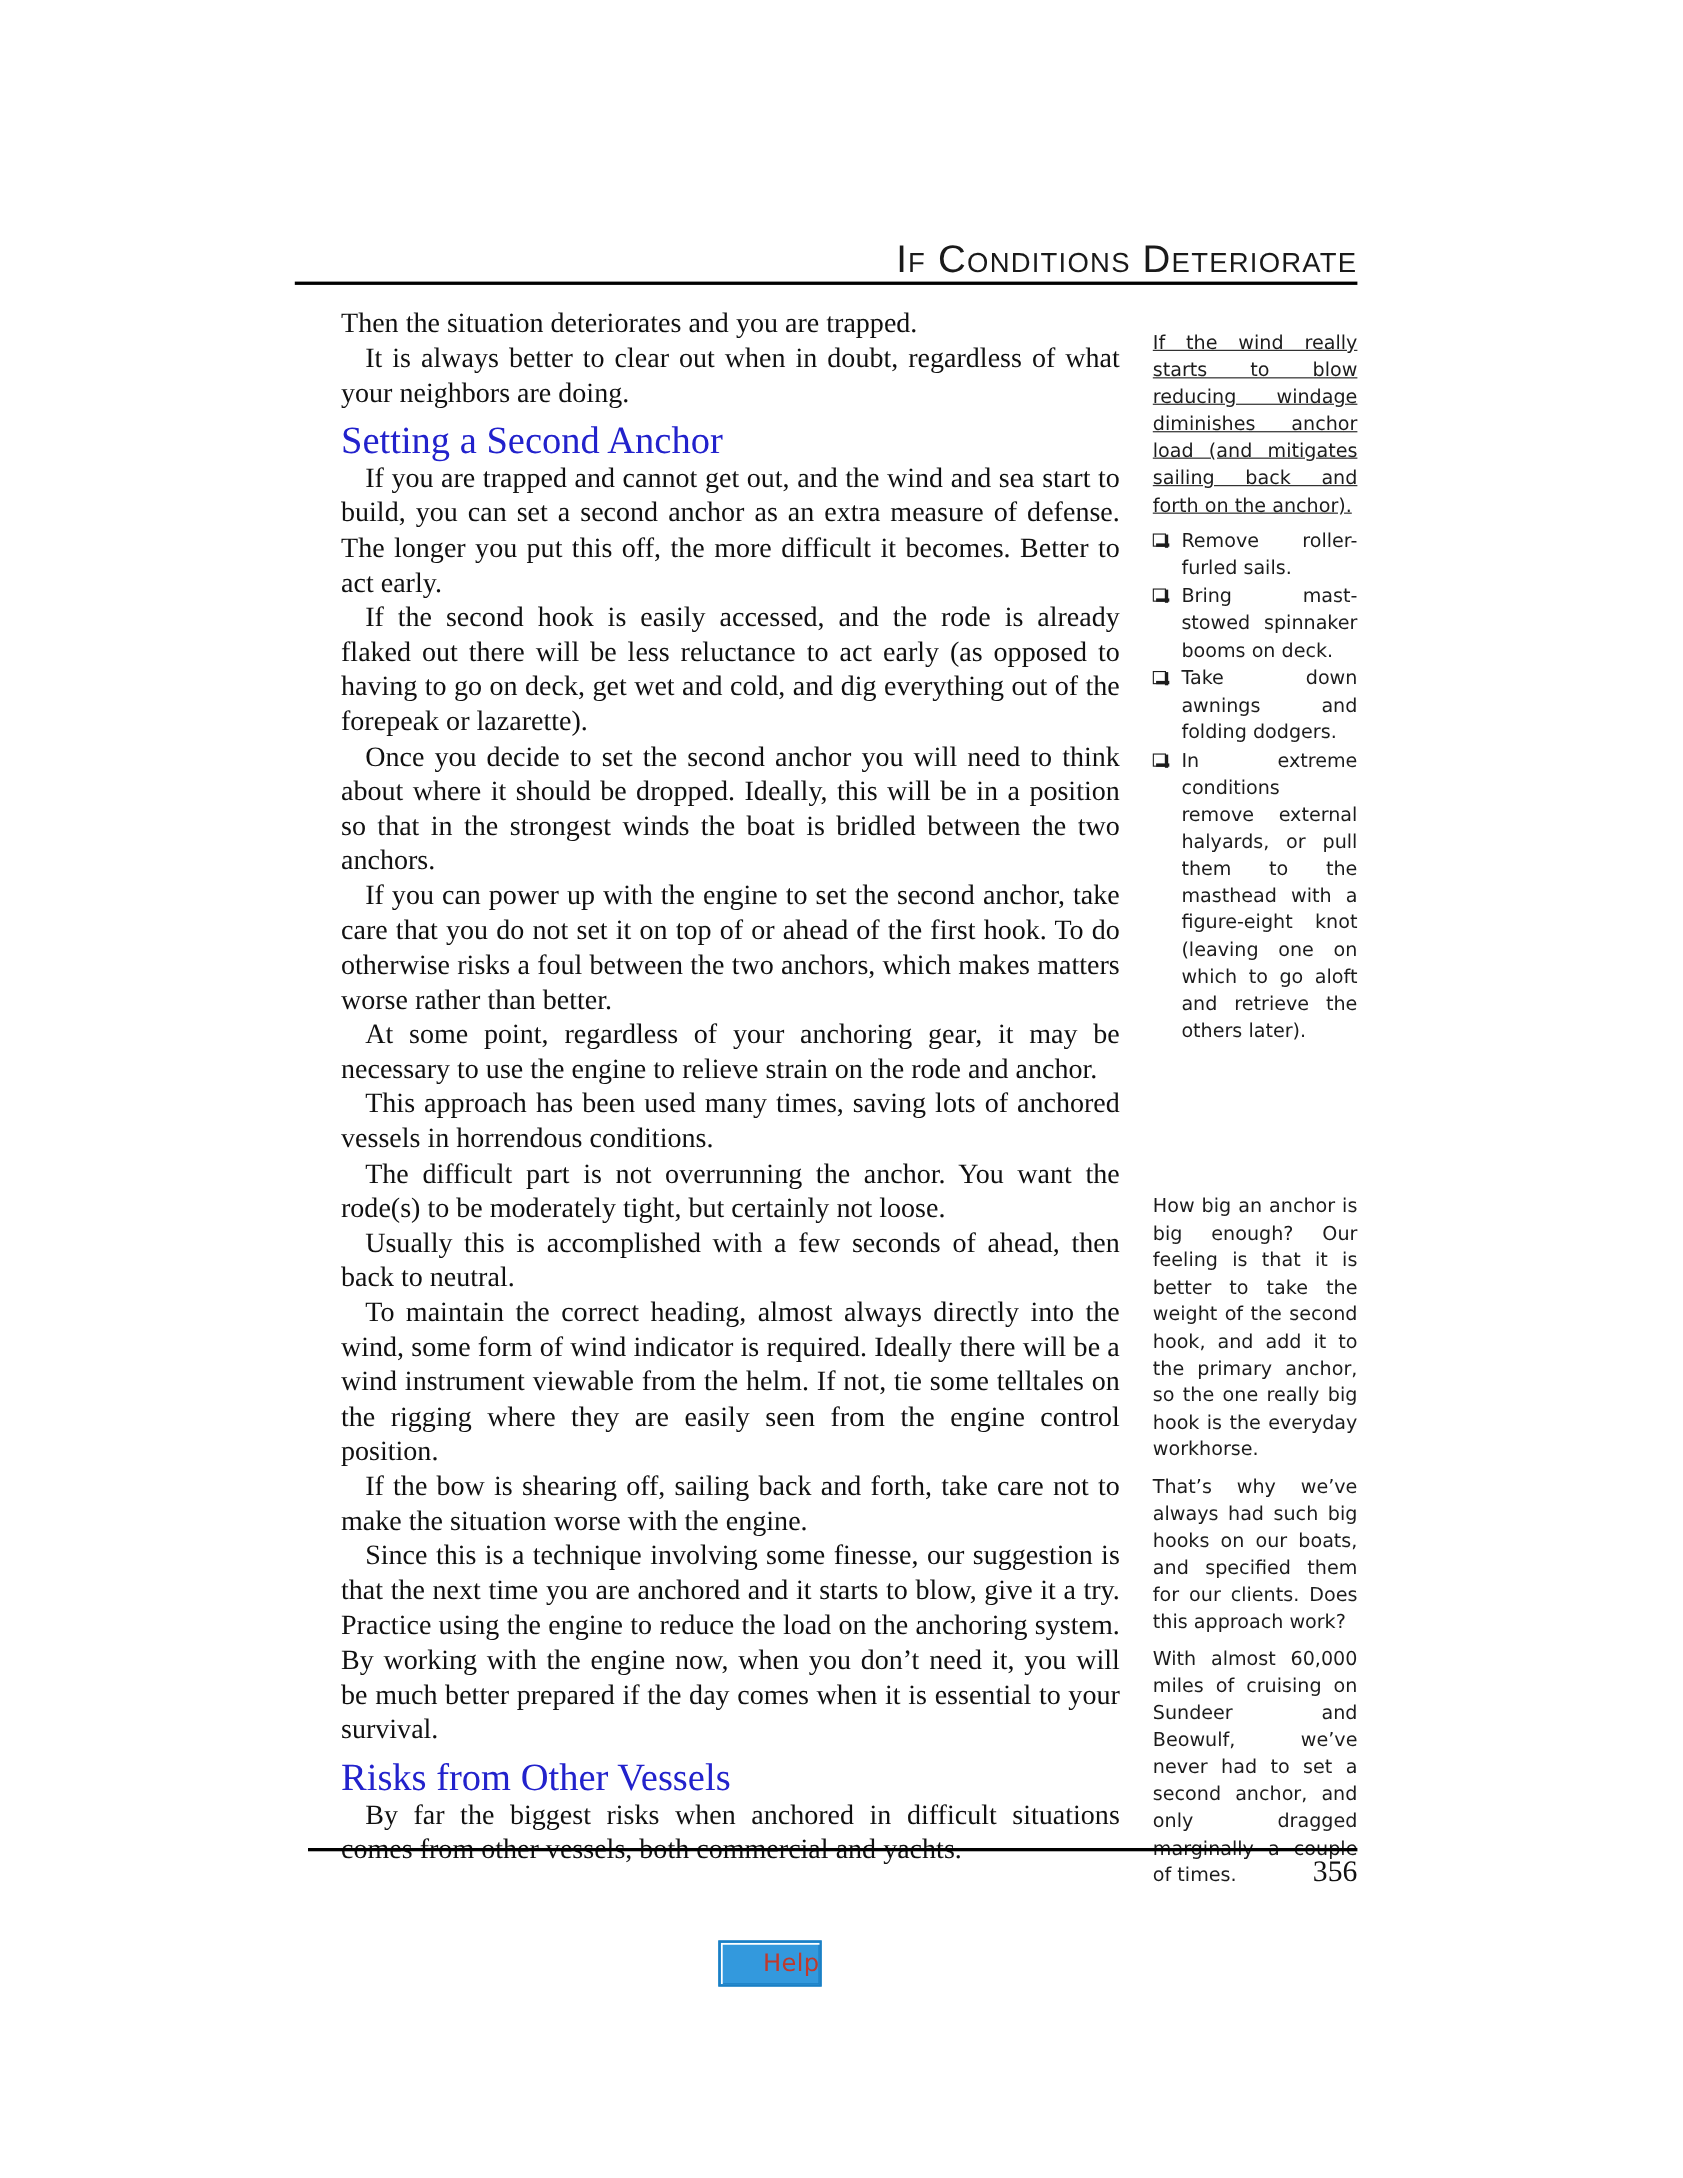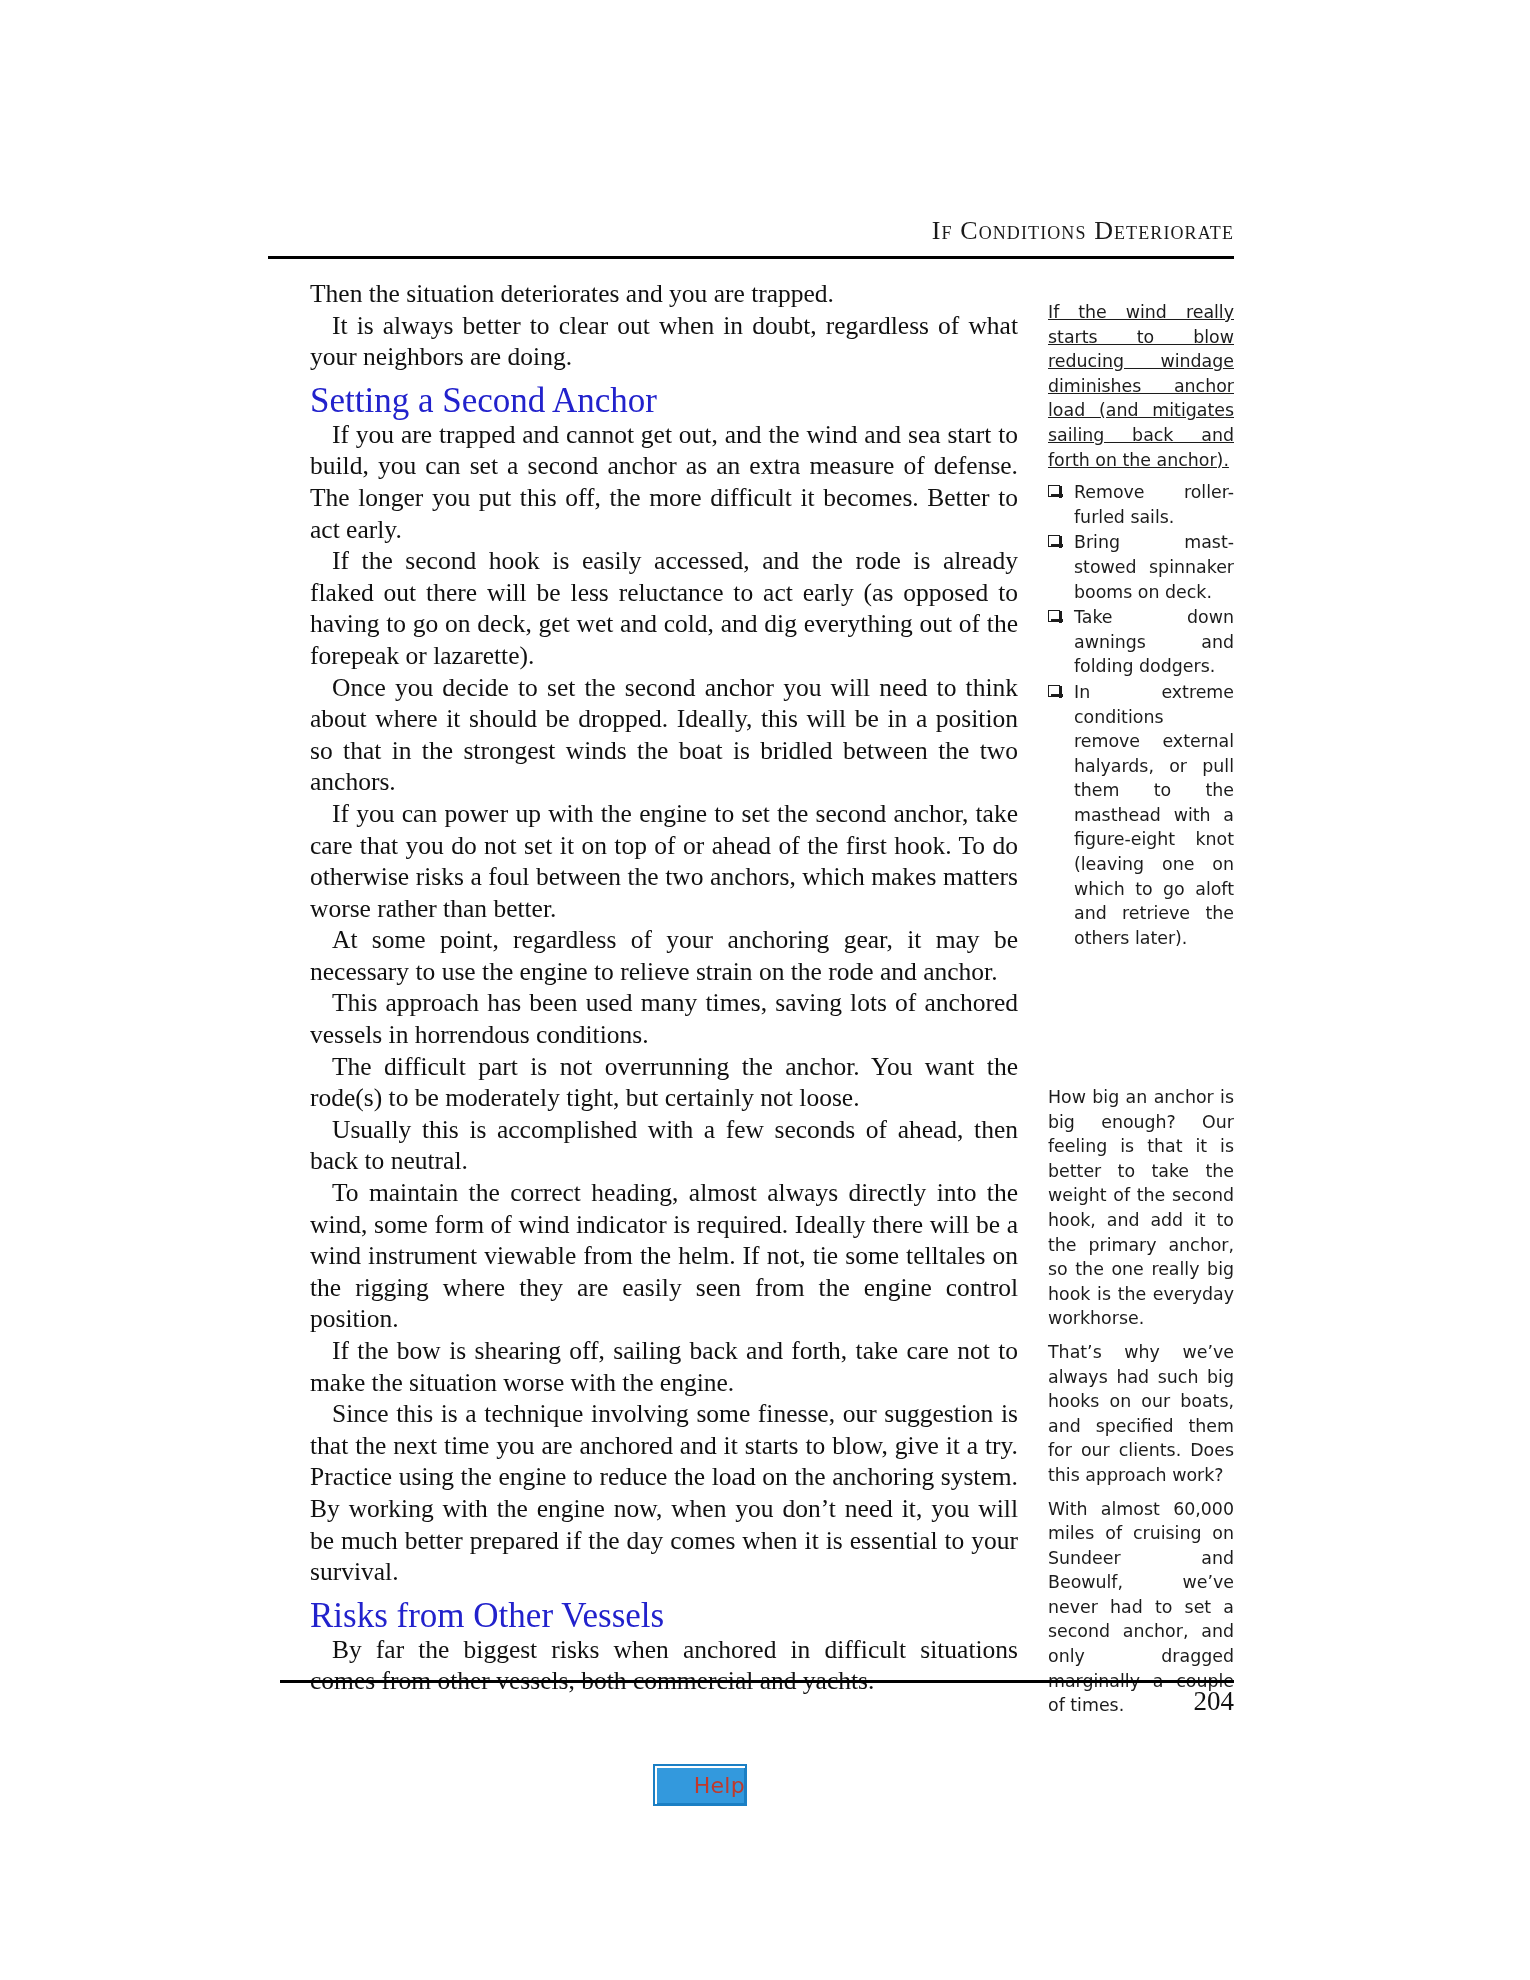--- a/index.html
+++ b/index.html
@@ -24,22 +24,22 @@
     height: 1980px;
   }
 
   
   .running-head {
     position: absolute;
     left: 268px;
     top: 216px;
     width: 966px;
     text-align: right;
-    font-family: Liberation Serif, serif;
-    font-size: 26px;
+    font-family: Liberation Sans, sans-serif;
+    font-size: 35px;
     letter-spacing: 1.1px;
     color: #1a1a1a;
     font-variant: small-caps;
     white-space: nowrap;
   }
   .rule-top {
     position: absolute;
     left: 268px;
     top: 256px;
     width: 966px;
@@ -244,19 +244,19 @@
     </ul>
   </div>
 
   <div class="side-block-2">
     <p>How big an anchor is big enough? Our feeling is that it is better to take the weight of the second hook, and add it to the primary anchor, so the one really big hook is the everyday workhorse.</p>
     <p>That’s why we’ve always had such big hooks on our boats, and specified them for our clients. Does this approach work?</p>
     <p>With almost 60,000 miles of cruising on Sundeer and Beowulf, we’ve never had to set a second anchor, and only dragged marginally a couple of times.</p>
   </div>
 
   <div class="rule-bottom"></div>
-  <div class="page-number">204</div>
+  <div class="page-number">356</div>
 
   <div class="help-button">
     <span>Help</span>
   </div>
 
 </div>
 
 </body></html>

